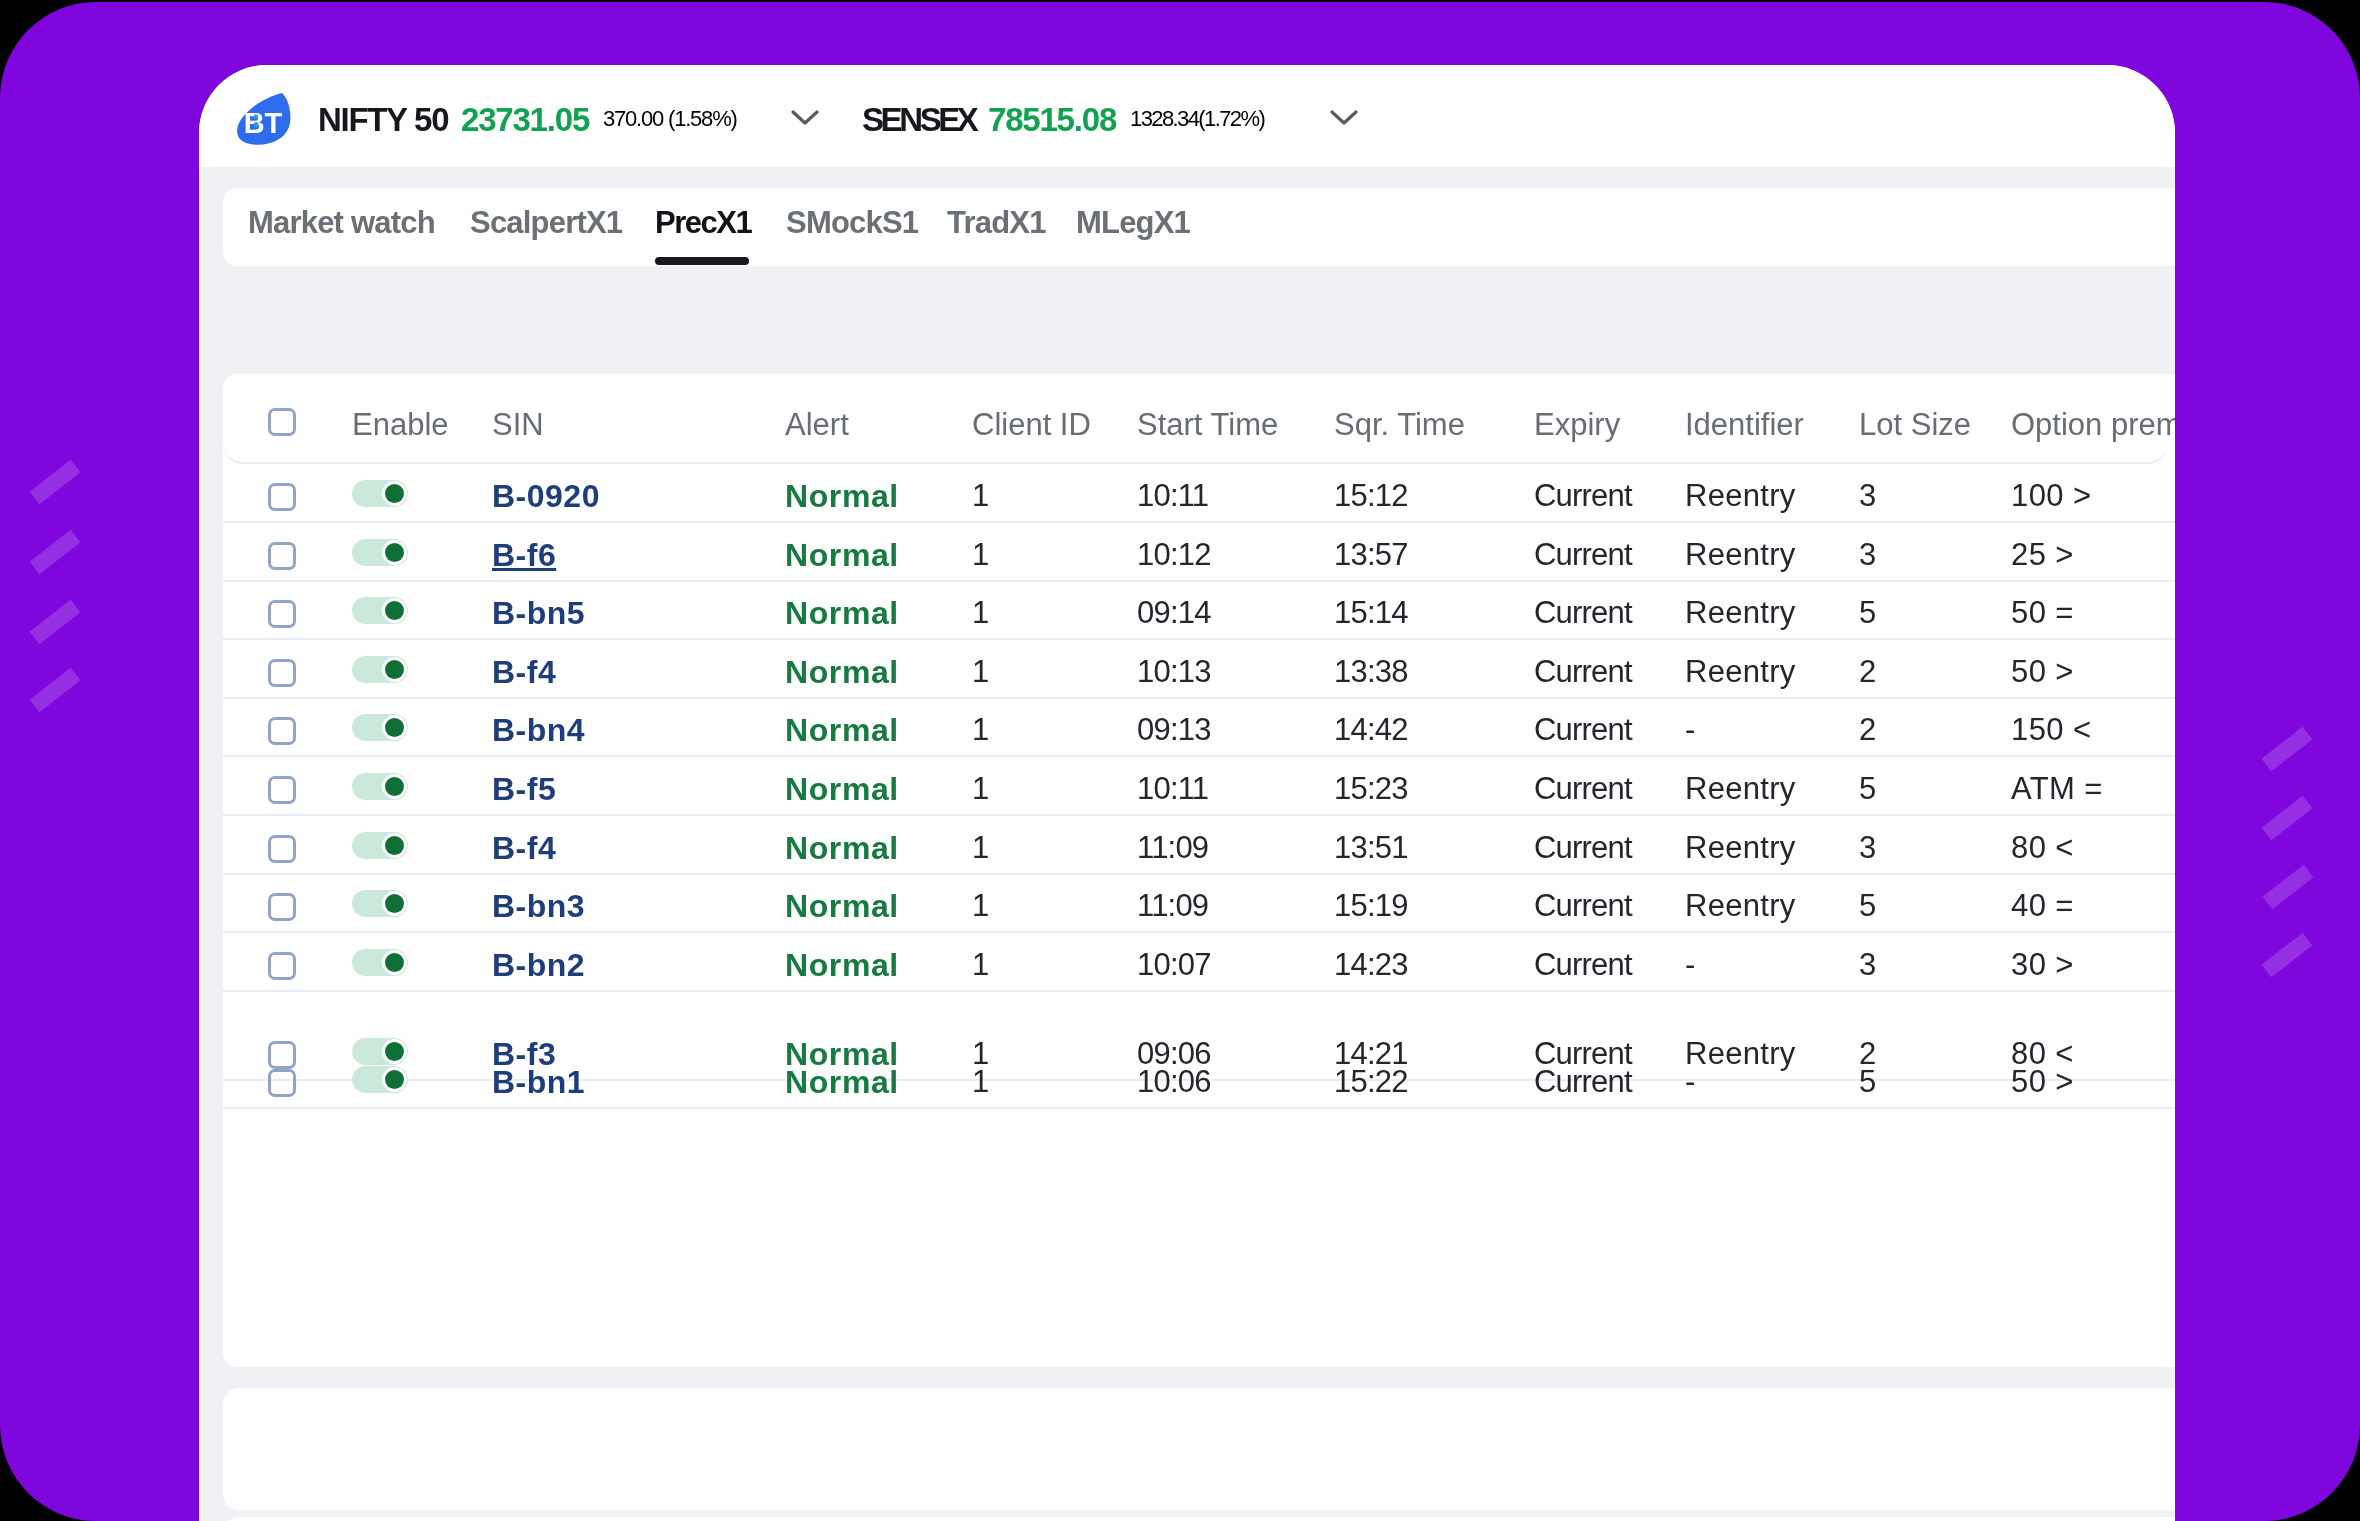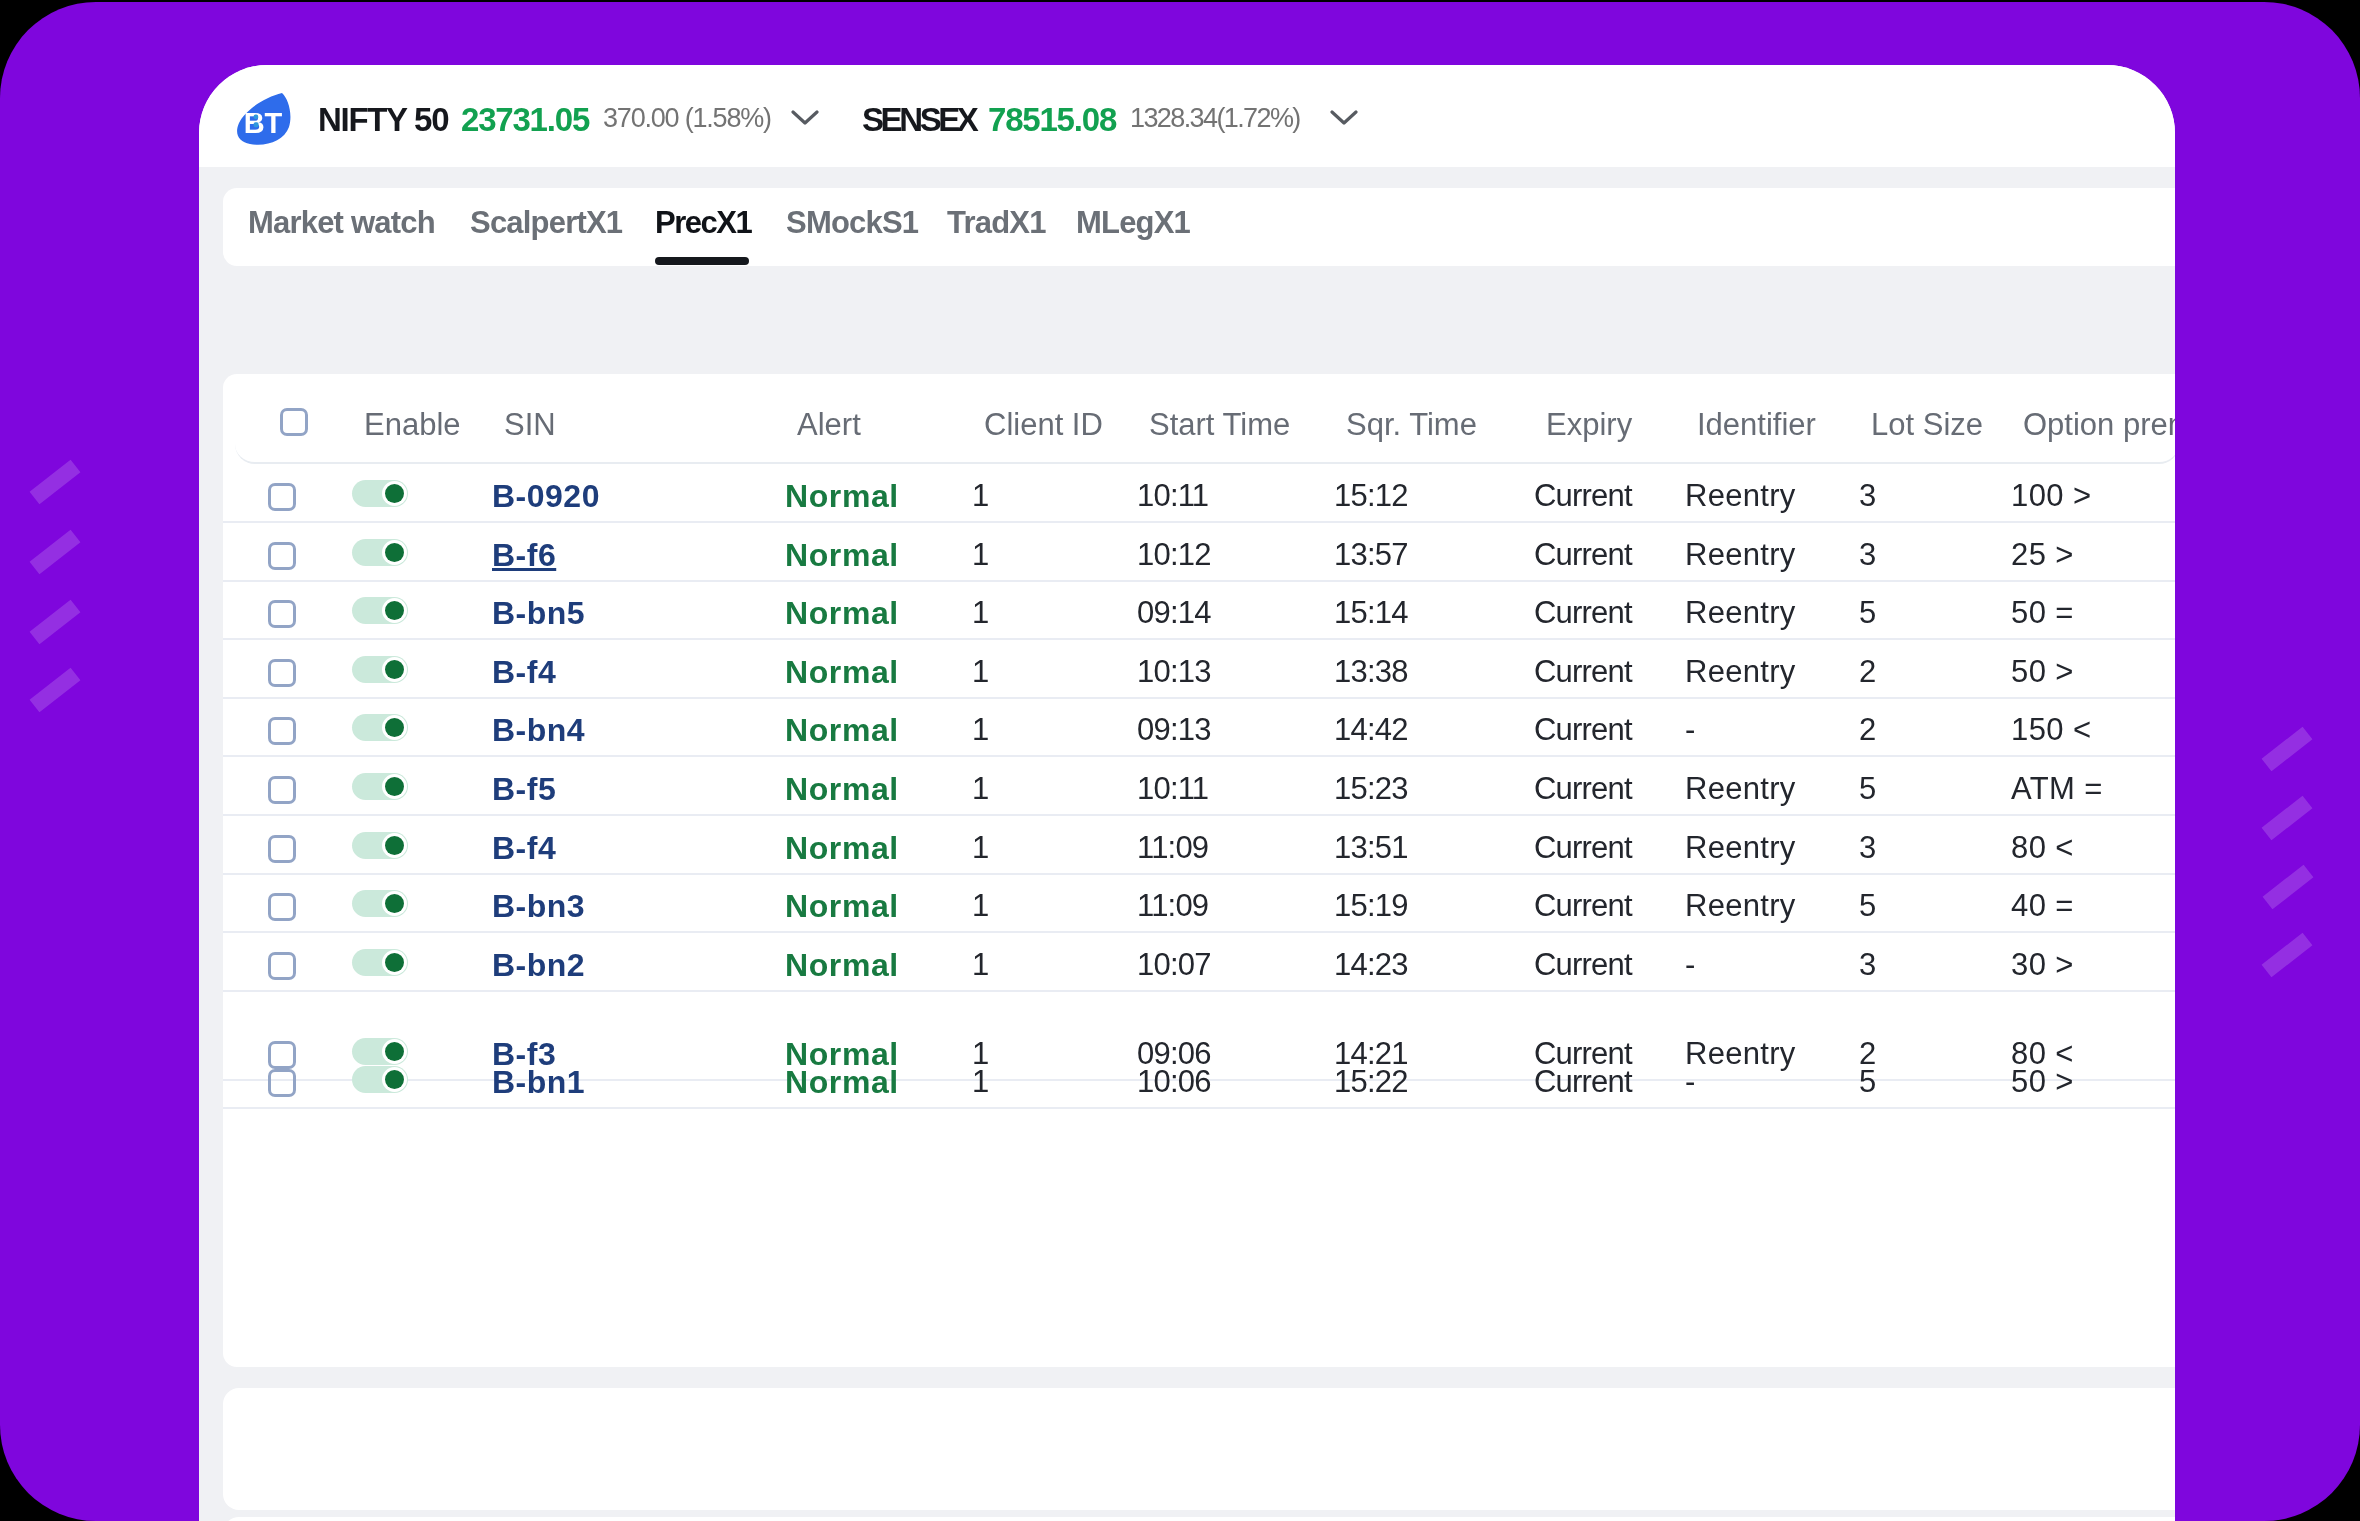--- a/index.html
+++ b/index.html
@@ -12,21 +12,21 @@
     transform:rotate(-38deg); }
   #card { position:absolute; left:199px; top:65px; width:1976px; height:1456px;
     background:#f0f1f4; border-radius:68px 68px 0 0; overflow:hidden; }
   .panel { position:absolute; left:24px; width:1952px; background:#fff;
     border-radius:14px 0 0 14px; }
   
   #hdr { position:absolute; left:0; top:0; width:1976px; height:102px; background:#fff; }
   .hitem { position:absolute; top:0; height:105px; line-height:105px; white-space:nowrap; }
   .hname { font-weight:bold; font-size:33px; color:#16181d; letter-spacing:-1.3px; line-height:110px; }
   .hval { font-weight:bold; font-size:33px; color:#12a150; letter-spacing:-1.2px; line-height:110px; }
-  .hsub { font-size:27px; color:#737373; letter-spacing:-1.2px; line-height:107px; }
+  .hsub { font-size:22px; color:#000000; letter-spacing:-1.2px; line-height:107px; }
   
   .tab { position:absolute; top:0; height:78px; line-height:69px; font-size:31px;
     color:#6b7077; font-weight:600; white-space:nowrap; letter-spacing:-0.8px; }
   .tab.active { color:#101318; font-weight:bold; letter-spacing:-1.5px; }
   
   #searchbox { position:absolute; left:25px; top:12px; width:939px; height:58px;
     border:2px solid #d2d9e4; border-radius:13px; }
   #searchtxt { position:absolute; left:67px; top:0; height:54px; line-height:54px;
     font-size:29px; color:#9aa2ac; }
   
@@ -84,21 +84,21 @@
       <div class="tab" style="left:247px;">ScalpertX1</div>
       <div class="tab active" style="left:432px;">PrecX1</div>
       <div class="tab" style="left:563px;">SMockS1</div>
       <div class="tab" style="left:724px;">TradX1</div>
       <div class="tab" style="left:853px;">MLegX1</div>
       <div style="position:absolute; left:432px; top:69px; width:94px; height:8px; background:#15181d; border-radius:4px;"></div>
     </div>
 
 
     <div class="panel" id="tablep" style="top:309px; height:993px;">
-      <div class="thead" style="position:absolute;left:12px;top:0;width:1944px;height:90px;border-bottom:2px solid #e8ecf1;border-radius:20px;">
+      <div class="thead" style="position:absolute;left:0;top:0;width:1944px;height:90px;border-bottom:2px solid #e8ecf1;border-radius:20px;">
         <div class="cbox" style="left:45px; top:34px;"></div>
         <div class="cell" style="left:129px; top:33px;">Enable</div>
         <div class="cell" style="left:269px; top:33px;">SIN</div>
         <div class="cell" style="left:562px; top:33px;">Alert</div>
         <div class="cell" style="left:749px; top:33px;">Client ID</div>
         <div class="cell" style="left:914px; top:33px;">Start Time</div>
         <div class="cell" style="left:1111px; top:33px;">Sqr. Time</div>
         <div class="cell" style="left:1311px; top:33px;">Expiry</div>
         <div class="cell" style="left:1462px; top:33px;">Identifier</div>
         <div class="cell" style="left:1636px; top:33px;">Lot Size</div>

